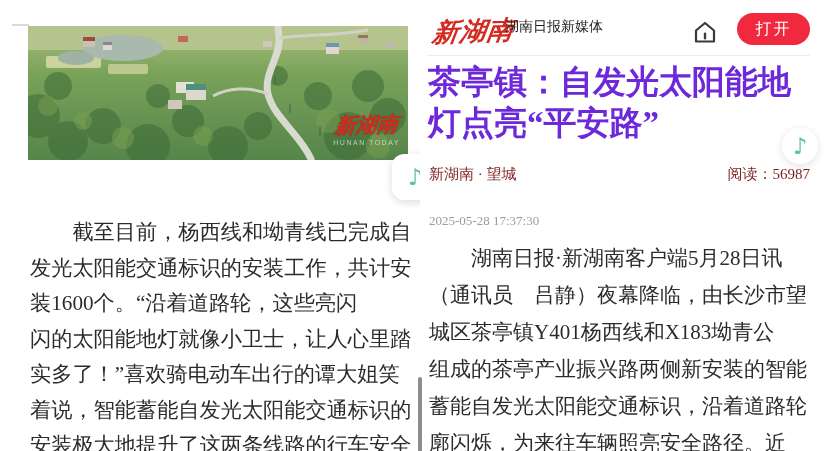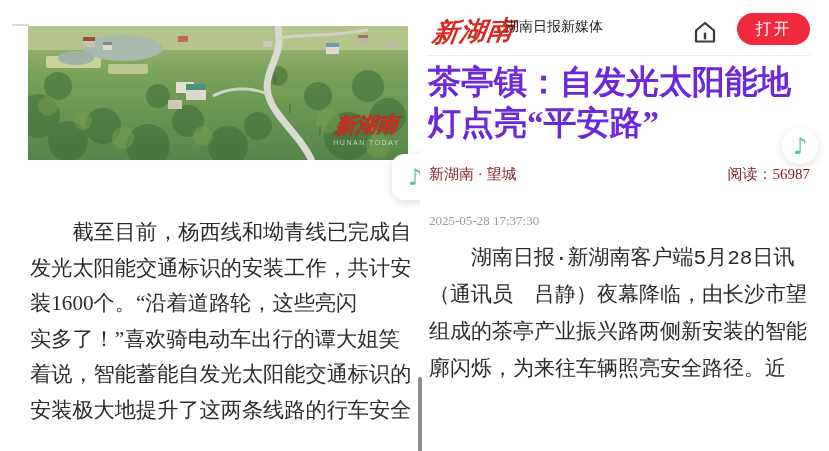--- a/index.html
+++ b/index.html
@@ -49,21 +49,21 @@
   .header-divider{ position:absolute; left:7px; top:55px; width:383px; height:1px; background:#ededed; }
   .title{ position:absolute; left:8px; top:62px; width:394px; font-size:33px;
     line-height:41px; font-weight:bold; color:#6d28d9; }
   .note-right{ position:absolute; left:362px; top:128px; width:36px; height:36px;
     border-radius:50%; box-shadow:0 2px 8px rgba(0,0,0,.12); }
   .meta-row{ position:absolute; left:9px; top:165px; width:381px; display:flex;
     justify-content:space-between; font-size:15px; color:#7f1d1d; }
   .meta-date{ position:absolute; left:9px; top:187px; font-size:13px; color:#9b9b9b;margin-top:26px; }
   .right-text{ position:absolute; left:9px; top:240px; width:385px;
     font-size:21px; color:#2b2b2b; }
-  .right-text div{ height:37px; line-height:37px;font-family:Liberation Mono, monospace; }
+  .right-text div{ height:37px; line-height:37px; }
   
   .scroll-thumb{ position:absolute; left:418px; top:377px; width:4px; height:74px;
     background:#8d8d8d; border-radius:3px 3px 0 0; }
 </style>
 </head>
 <body>
 
 <div class="page">
 
   <div class="col-left">
@@ -145,20 +145,21 @@
         <div class="wm-main">新湖南</div>
         <div class="wm-sub">HUNAN TODAY</div>
       </div>
     </div>
 
 
     <div class="left-text body-text">
         <div>　　截至目前，杨西线和坳青线已完成自</div>
         <div>发光太阳能交通标识的安装工作，共计安</div>
         <div>装1600个。“沿着道路轮，这些亮闪</div>
+        <div>闪的太阳能地灯就像小卫士，让人心里踏</div>
         <div>实多了！”喜欢骑电动车出行的谭大姐笑</div>
         <div>着说，智能蓄能自发光太阳能交通标识的</div>
         <div>安装极大地提升了这两条线路的行车安全</div>
       </div>
 
     <div class="float-note note-left">
       <span class="music-note">♪</span>
     </div>
   </div>
 
@@ -188,19 +189,21 @@
 
     <div class="meta-row">
       <span>新湖南 · 望城</span>
       <span>阅读：56987</span>
     </div>
     <div class="meta-date">2025-05-28 17:37:30</div>
 
     <div class="right-text body-text">
         <div>　　湖南日报·新湖南客户端5月28日讯</div>
         <div>（通讯员　吕静）夜幕降临，由长沙市望</div>
+        <div>城区茶亭镇Y401杨西线和X183坳青公</div>
         <div>组成的茶亭产业振兴路两侧新安装的智能</div>
+        <div>蓄能自发光太阳能交通标识，沿着道路轮</div>
         <div>廓闪烁，为来往车辆照亮安全路径。近</div>
       </div>
   </div>
 
   <div class="scroll-thumb"></div>
 </div>
 
 </body></html>

